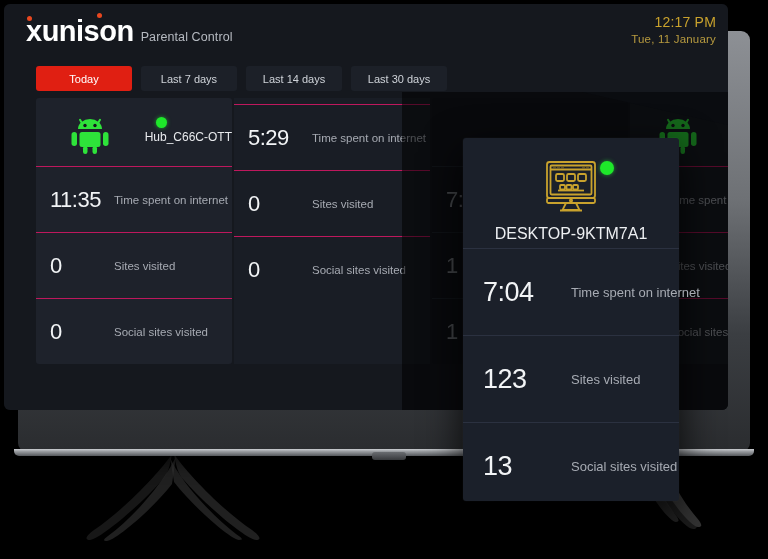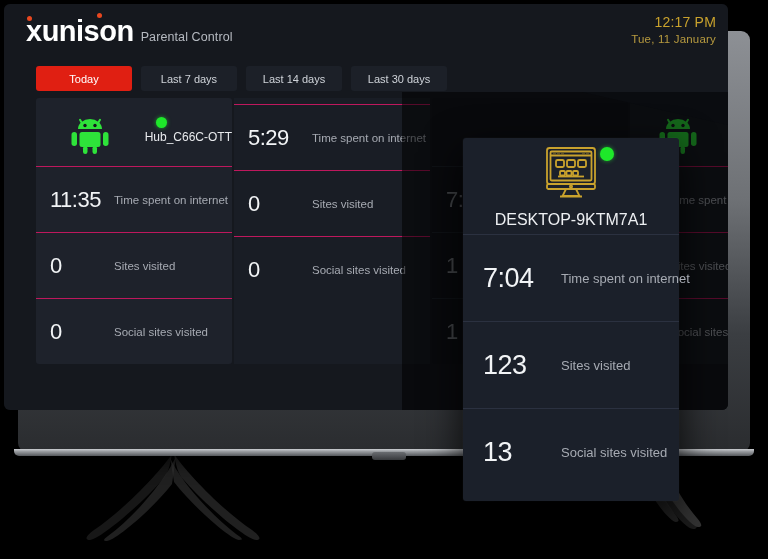--- a/index.html
+++ b/index.html
@@ -155,31 +155,32 @@
 
   
   .popup {
     position: absolute;
     left: 463px; top: 138px;
     width: 216px; height: 363px;
     background: #1b202a;
     border-radius: 3px;
     box-shadow: 0 14px 40px rgba(0,0,0,.85), 0 0 0 1px rgba(255,255,255,.02);
     z-index: 40;
+    padding-top: 14px;
   }
   .popup .pop-head {
     height: 96px;
     display:flex; flex-direction: column; align-items:center; justify-content:center;
     position: relative;
   }
   .popup .dev-icon-row { height: 60px; }
   .popup .status-dot { width: 14px; height: 14px; top: 4px; }
   .popup .dev-name { font-size: 16px; margin-top: 8px; color: #edeff2; }
   .popup .stat-row {
-    height: 87px; padding: 0 10px 0 20px; gap: 16px;
+    height: 87px; padding: 0 10px 0 20px; gap: 26px;
     border-top: 1px solid #2b3140;
   }
   .popup .stat-val { font-size: 27px; min-width: 62px; }
   .popup .stat-label { font-size: 13px; }
 
   .clip-right { overflow: hidden; }
 </style>
 </head>
 <body>
 

